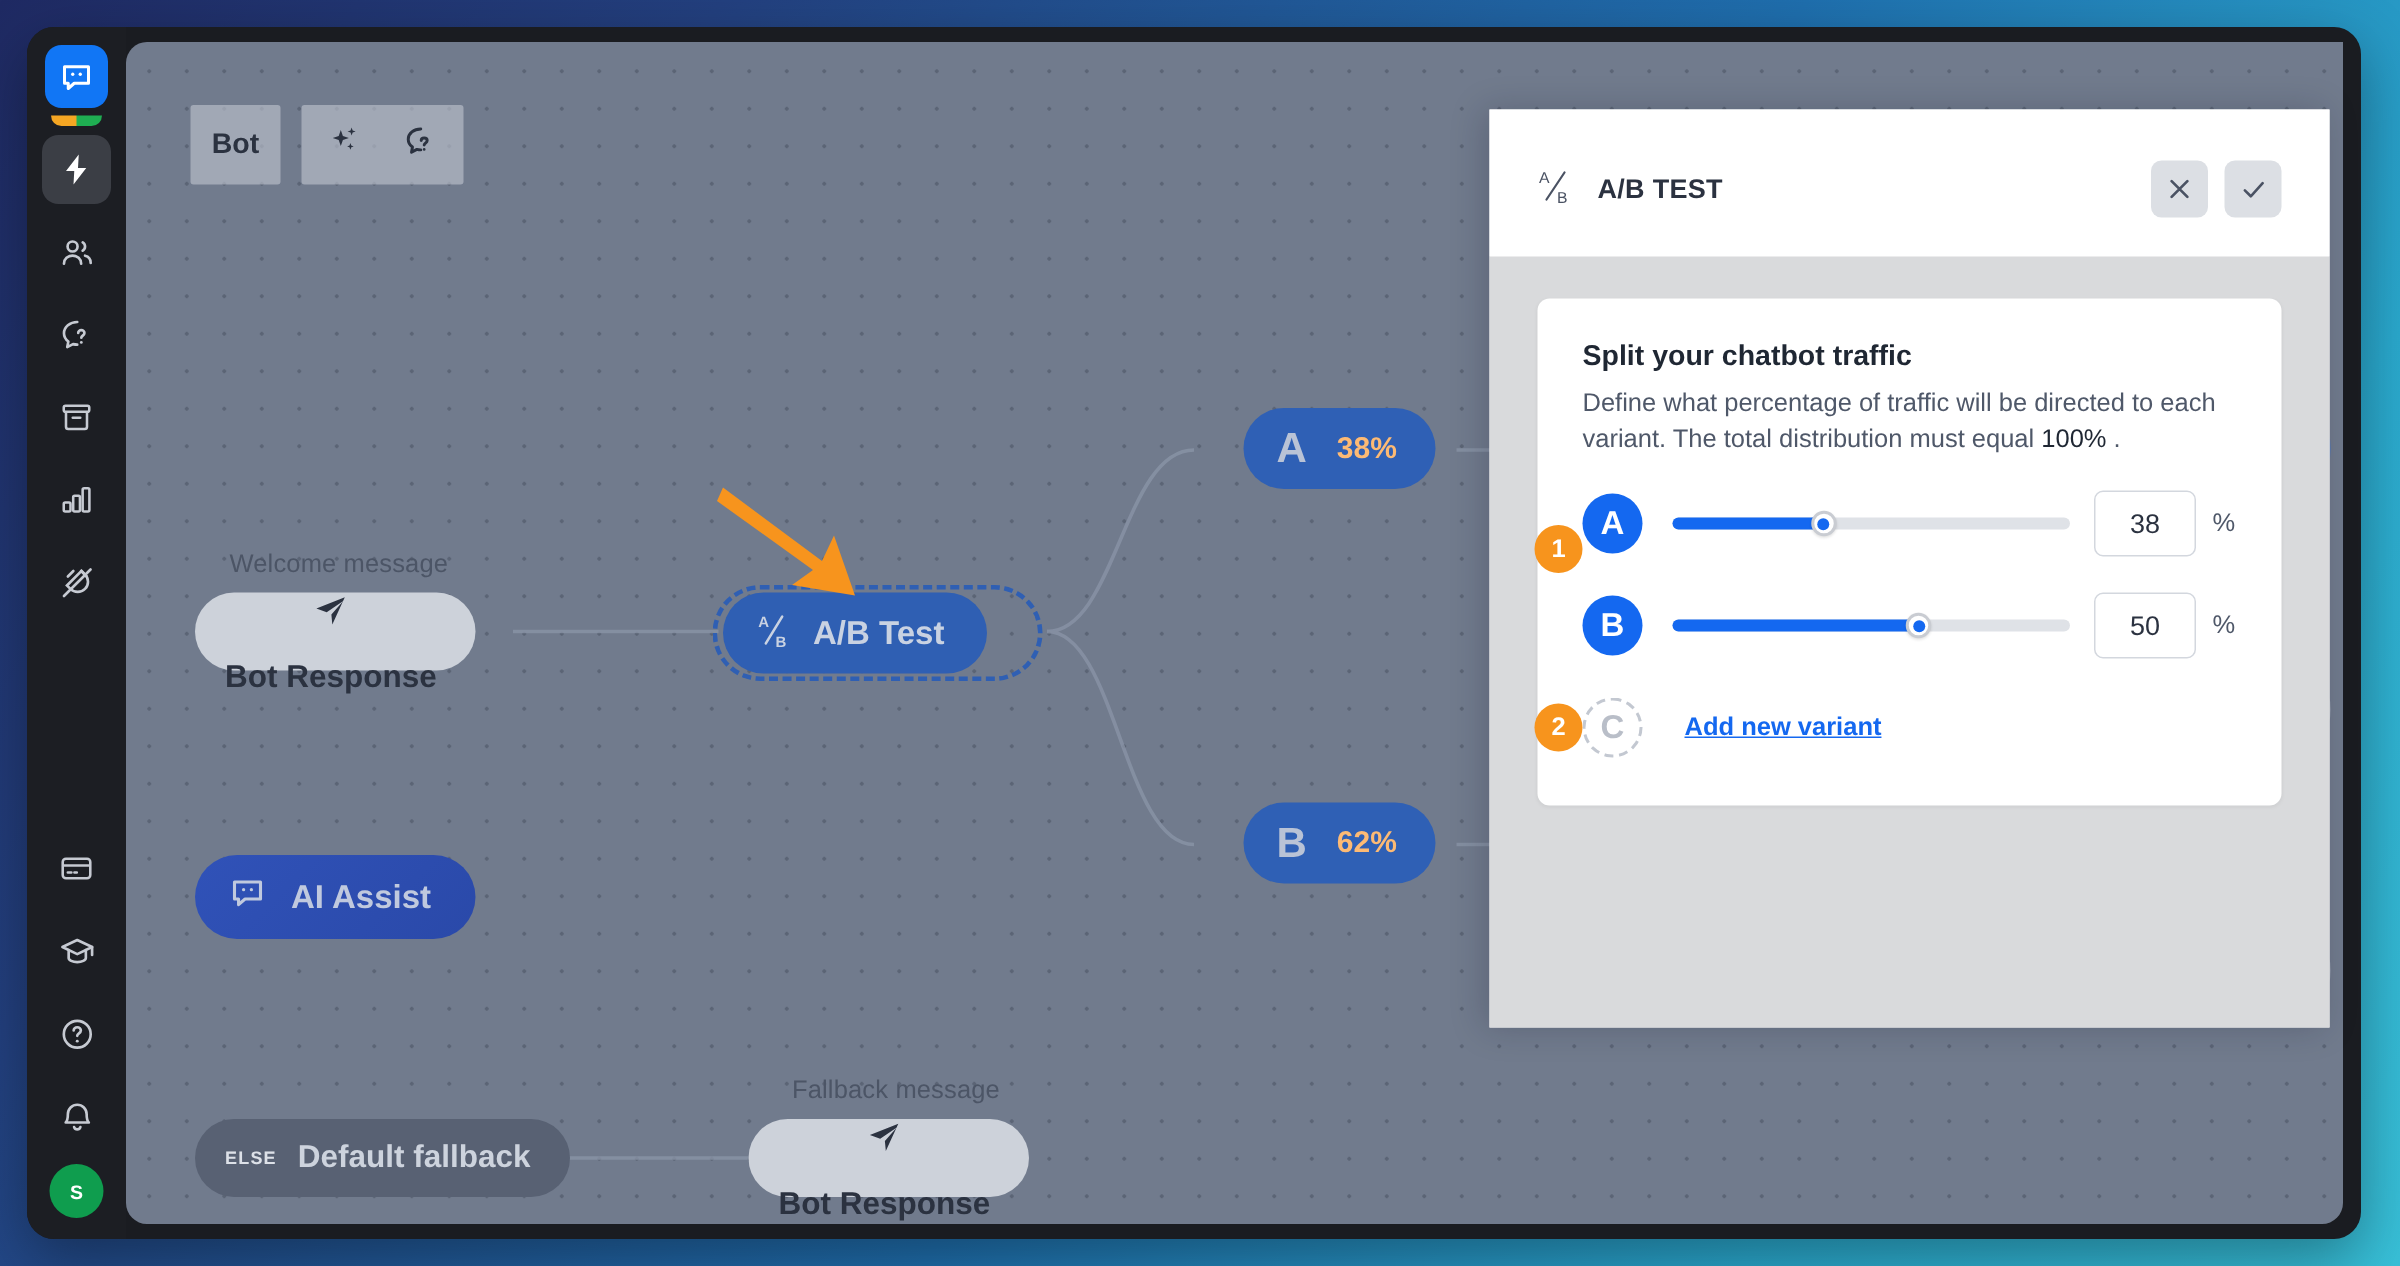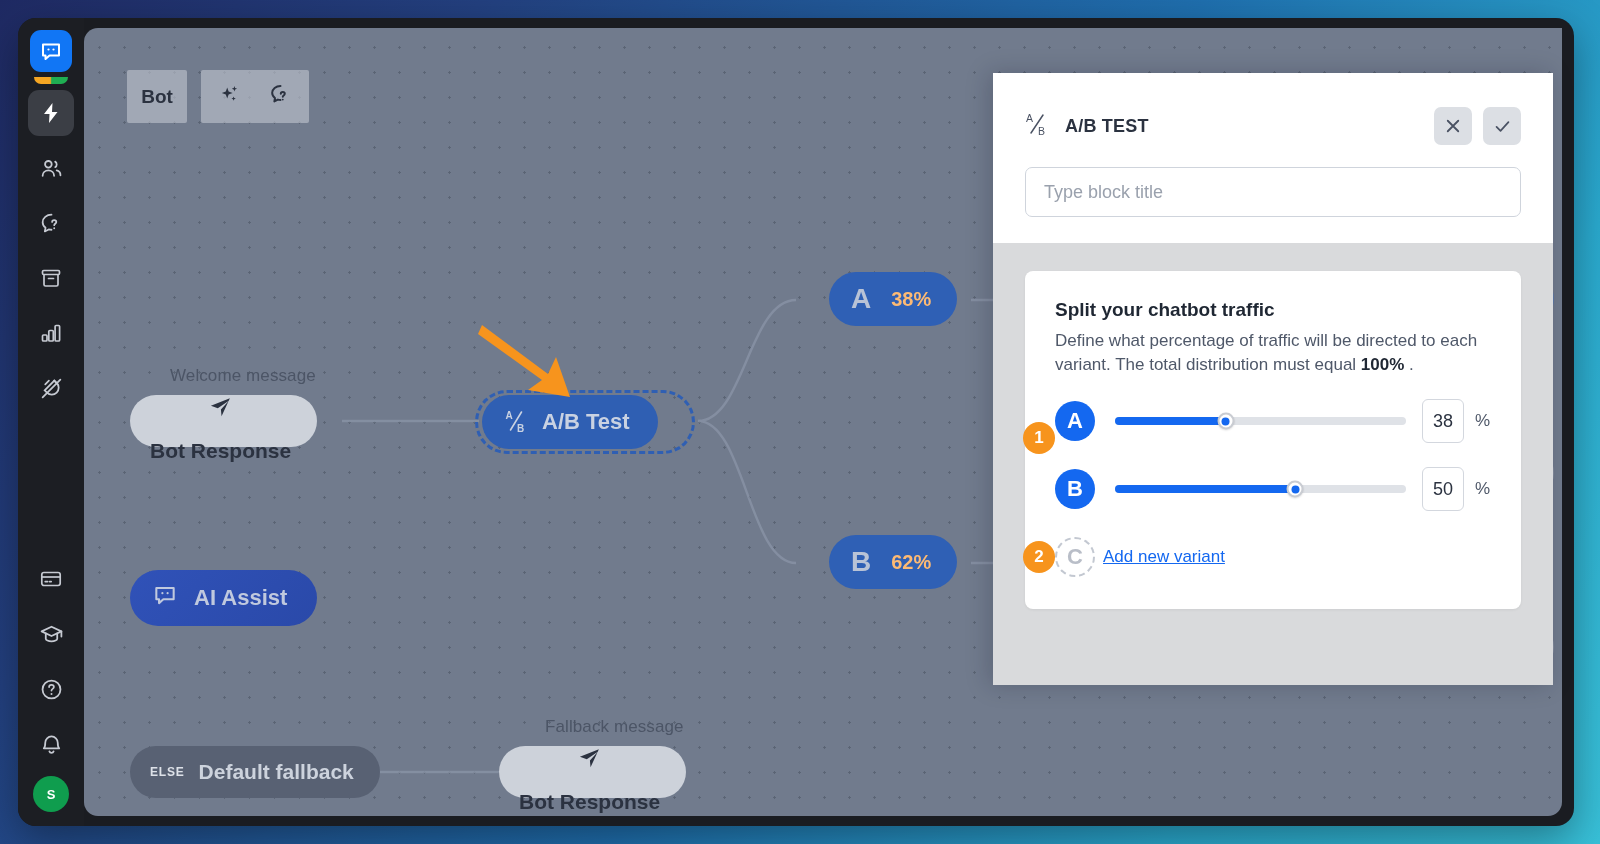--- a/index.html
+++ b/index.html
@@ -94,21 +94,20 @@
     font-size: 21px; font-weight: 600;
     gap: 14px;
     flex-direction: column;
   }
   .node-label {
     position: absolute;
     font-size: 17px; color: #4c5costume;
     color: #4c5566;
     font-weight: 500;
     letter-spacing: .1px;
-    margin-left: 17px;
   }
   .node-blue {
     background: #2f60b5;
     color: #c3cbdb;
     height: 54px;
     padding: 0 26px 0 22px;
     font-size: 22px; font-weight: 600;
     gap: 14px;
   }
   .node-dark {
@@ -192,21 +191,21 @@
     padding: 28px 32px;
   }
   #traffic-card {
     background: #fff;
     border-radius: 8px;
     padding: 28px 30px 32px 30px;
     box-shadow: 0 1px 3px rgba(0,0,0,.06);
   }
   #card-title { font-size: 19px; font-weight: 700; color: #1f2733; margin-bottom: 8px; }
   #card-desc { font-size: 17px; line-height: 1.42; color: #4f5869; }
-  #card-desc b { color: #1f2733; font-weight: 700; }
+  #card-desc b { color: #1f2733; font-weight: 400; }
 
   .variant-row {
     display: flex; align-items: center;
     margin-top: 22px;
     position: relative;
   }
   .step-badge {
     position: absolute;
     left: -32px;
     width: 32px; height: 32px; border-radius: 50%;
@@ -246,32 +245,32 @@
     transform: translate(-50%, -50%);
     box-shadow: 0 1px 2px rgba(0,0,0,.12);
   }
   .slider-thumb::after {
     content: ''; position: absolute;
     left: 50%; top: 50%; transform: translate(-50%,-50%);
     width: 8px; height: 8px; border-radius: 50%;
     background: #1468f0;
   }
   .pct-box {
-    width: 42px; height: 44px;
+    width: 68px; height: 44px;
     border: 1px solid #d3d7de; border-radius: 6px;
     display: flex; align-items: center; justify-content: center;
     font-size: 18px; color: #2b3240;
     background: #fff;
     flex: 0 0 auto;
   }
   .pct-sign { font-size: 17px; color: #4f5869; margin-left: 11px; width: 16px; }
   #add-variant-row { display: flex; align-items: center; margin-top: 26px; position: relative; }
   #add-variant-link {
-    margin-left: 8px;
-    font-size: 17px; font-weight: 400;
+    margin-left: 28px;
+    font-size: 17px; font-weight: 700;
     color: #1468f0;
     text-decoration: underline;
     cursor: pointer;
   }
 
   
   .hidden-node {
     position: absolute;
     height: 54px;
     display: flex; align-items: center;
@@ -510,21 +509,20 @@
             </svg>
           </button>
           <button class="head-btn">
             <svg width="19" height="19" viewBox="0 0 24 24" fill="none" stroke="currentColor" stroke-width="2.2">
               <path d="M4.5 12.5 9.5 17.5 19.5 6.5" stroke-linecap="round" stroke-linejoin="round"></path>
             </svg>
           </button>
         </div>
       </div>
 
-      <input id="block-title-input" type="text" placeholder="Type block title" style="">
     </div>
 
     <div id="panel-body">
       <div id="traffic-card">
         <div id="card-title">Split your chatbot traffic</div>
         <div id="card-desc">
           <span>Define what percentage of traffic will be directed to each variant. The total distribution must equal </span><b>100%</b><span> .</span>
         </div>
 
         <div class="variant-row">

